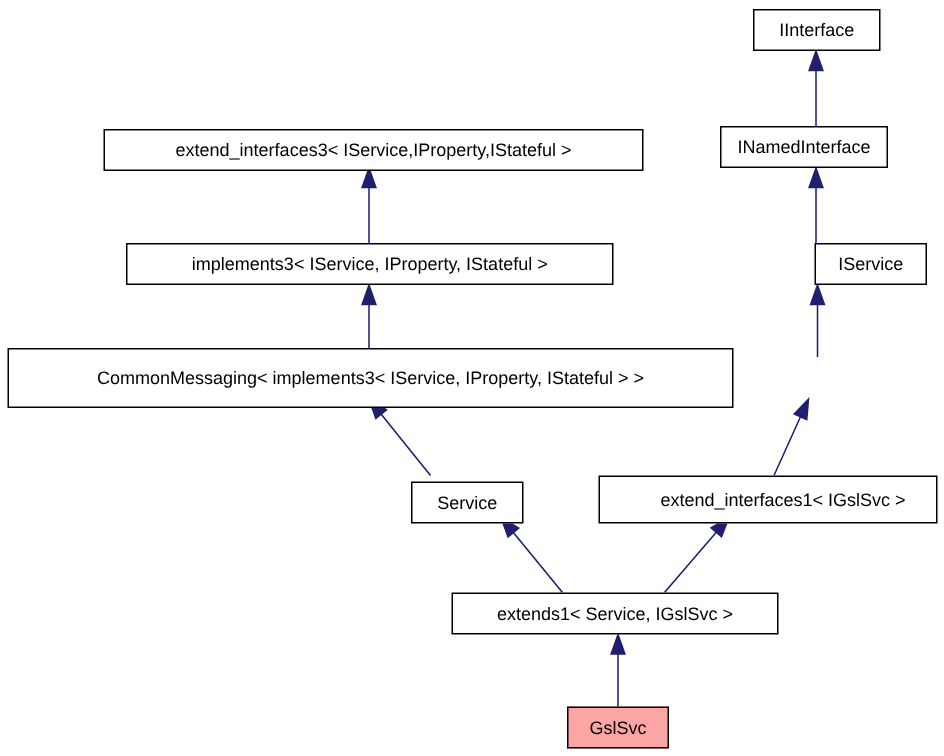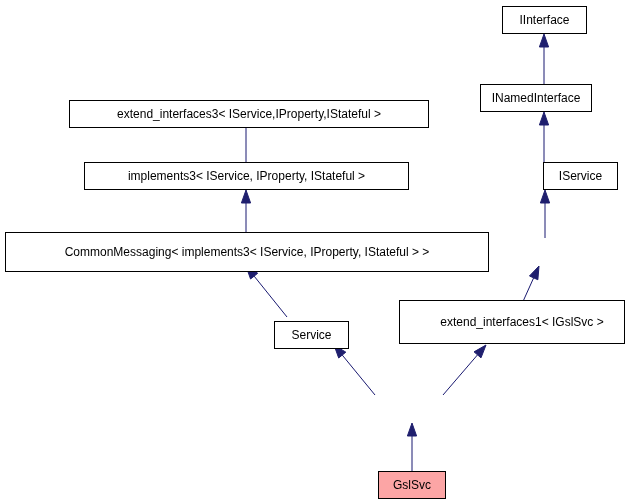--- a/index.html
+++ b/index.html
@@ -91,34 +91,37 @@
         <line x1="412" y1="471" x2="412" y2="436" stroke="#191970" stroke-width="1"></line>
         <polygon points="412,423 416.6,436 407.4,436" fill="#1f1f6e" stroke="#1f1f6e" stroke-width="1"></polygon>
       </g>
     </svg>
 <div class="node" style="left: 502px; top: 6px; width: 85px; height: 28px;">
       <span class="node-label">IInterface</span>
     </div>
     <div class="node" style="left: 480px; top: 84px; width: 112px; height: 28px;">
       <span class="node-label">INamedInterface</span>
     </div>
-    <div class="node" style="left: 69px; top: 100px; width: 360px; height: 28px;">
+    <div class="node" style="left: 69px; top: 86px; width: 360px; height: 28px;">
       <span class="node-label">extend_interfaces3&lt; IService,IProperty,IStateful &gt;</span>
     </div>
     <div class="node" style="left: 507px; top: 162px; width: 75px; height: 28px; margin-left: 36px;">
       <span class="node-label">IService</span>
     </div>
     <div class="node" style="left: 84px; top: 162px; width: 325px; height: 28px;">
       <span class="node-label">implements3&lt; IService, IProperty, IStateful &gt;</span>
     </div>
     <div class="node" style="left: 5px; top: 232px; width: 484px; height: 40px; text-align: right;">
       <span class="node-label">CommonMessaging&lt; implements3&lt; IService, IProperty, IStateful &gt; &gt;</span>
     </div>
     <div class="node" style="left: 274px; top: 321px; width: 75px; height: 28px;">
       <span class="node-label">Service</span>
     </div>
-    <div class="node" style="left: 399px; top: 300px; width: 226px; height: 44px; padding-left: 20px;">
+    <div class="node" style="left: 399px; top: 317px; width: 226px; height: 32px; padding-left: 20px;">
       <span class="node-label">extend_interfaces1&lt; IGslSvc &gt;</span>
+    </div>
+    <div class="node" style="left: 301px; top: 395px; width: 218px; height: 28px;">
+      <span class="node-label">extends1&lt; Service, IGslSvc &gt;</span>
     </div>
     <div class="node highlight" style="left: 378px; top: 471px; width: 68px; height: 28px;">
       <span class="node-label">GslSvc</span>
     </div>
   </div>
 
 </body></html>

